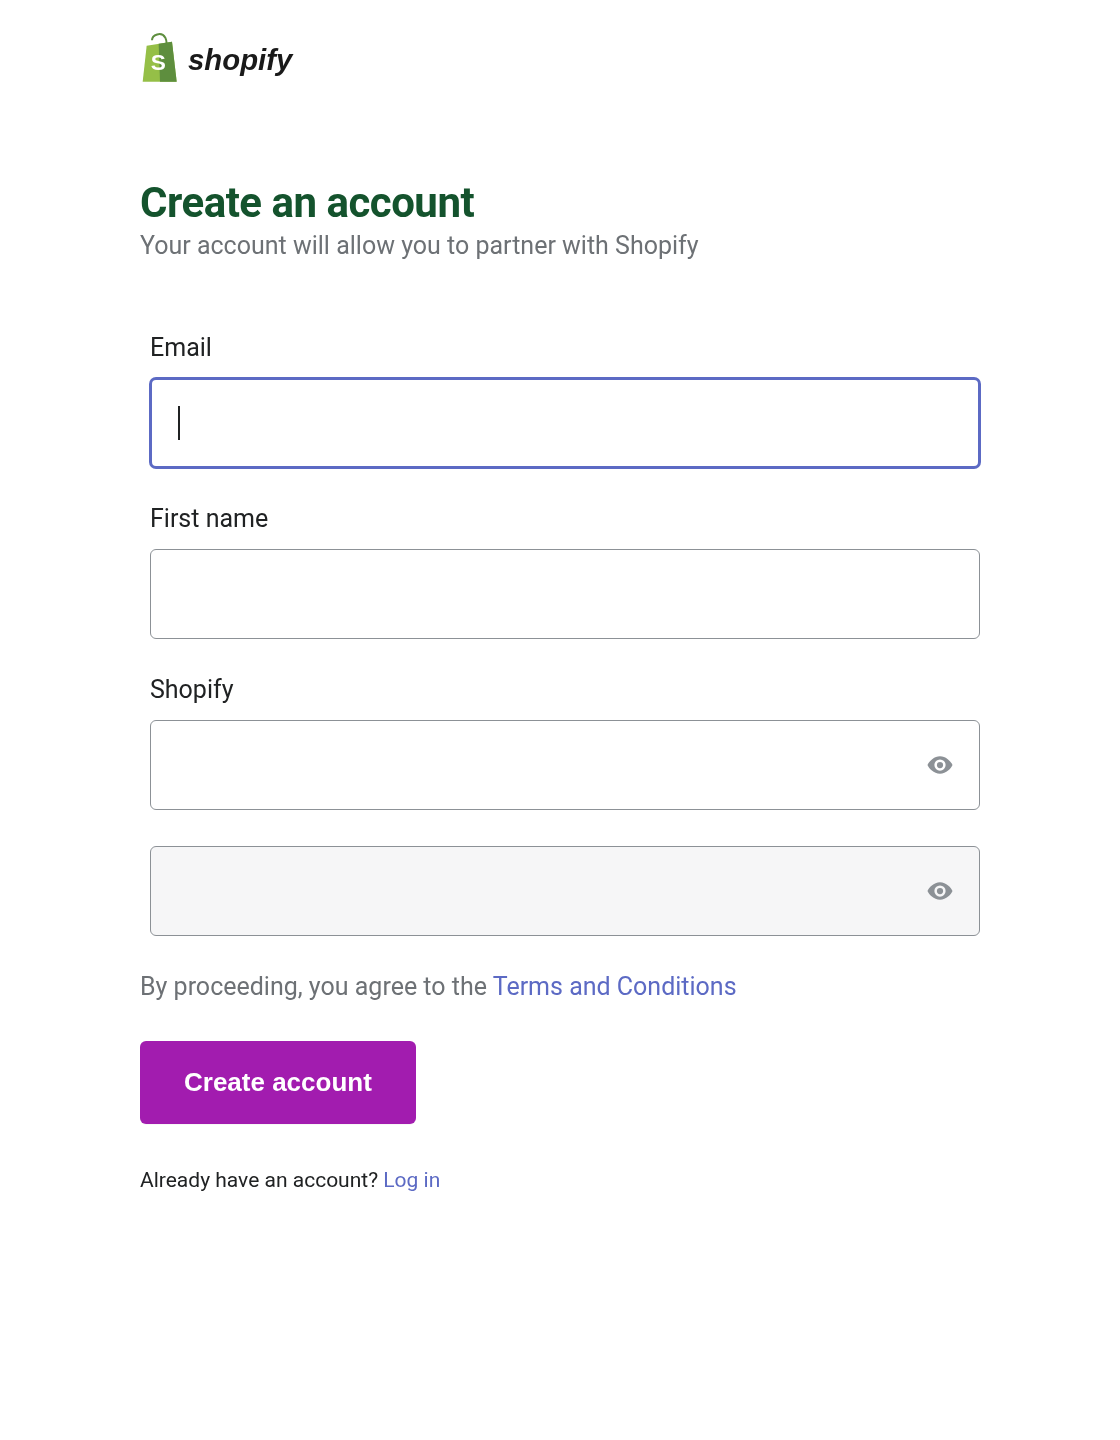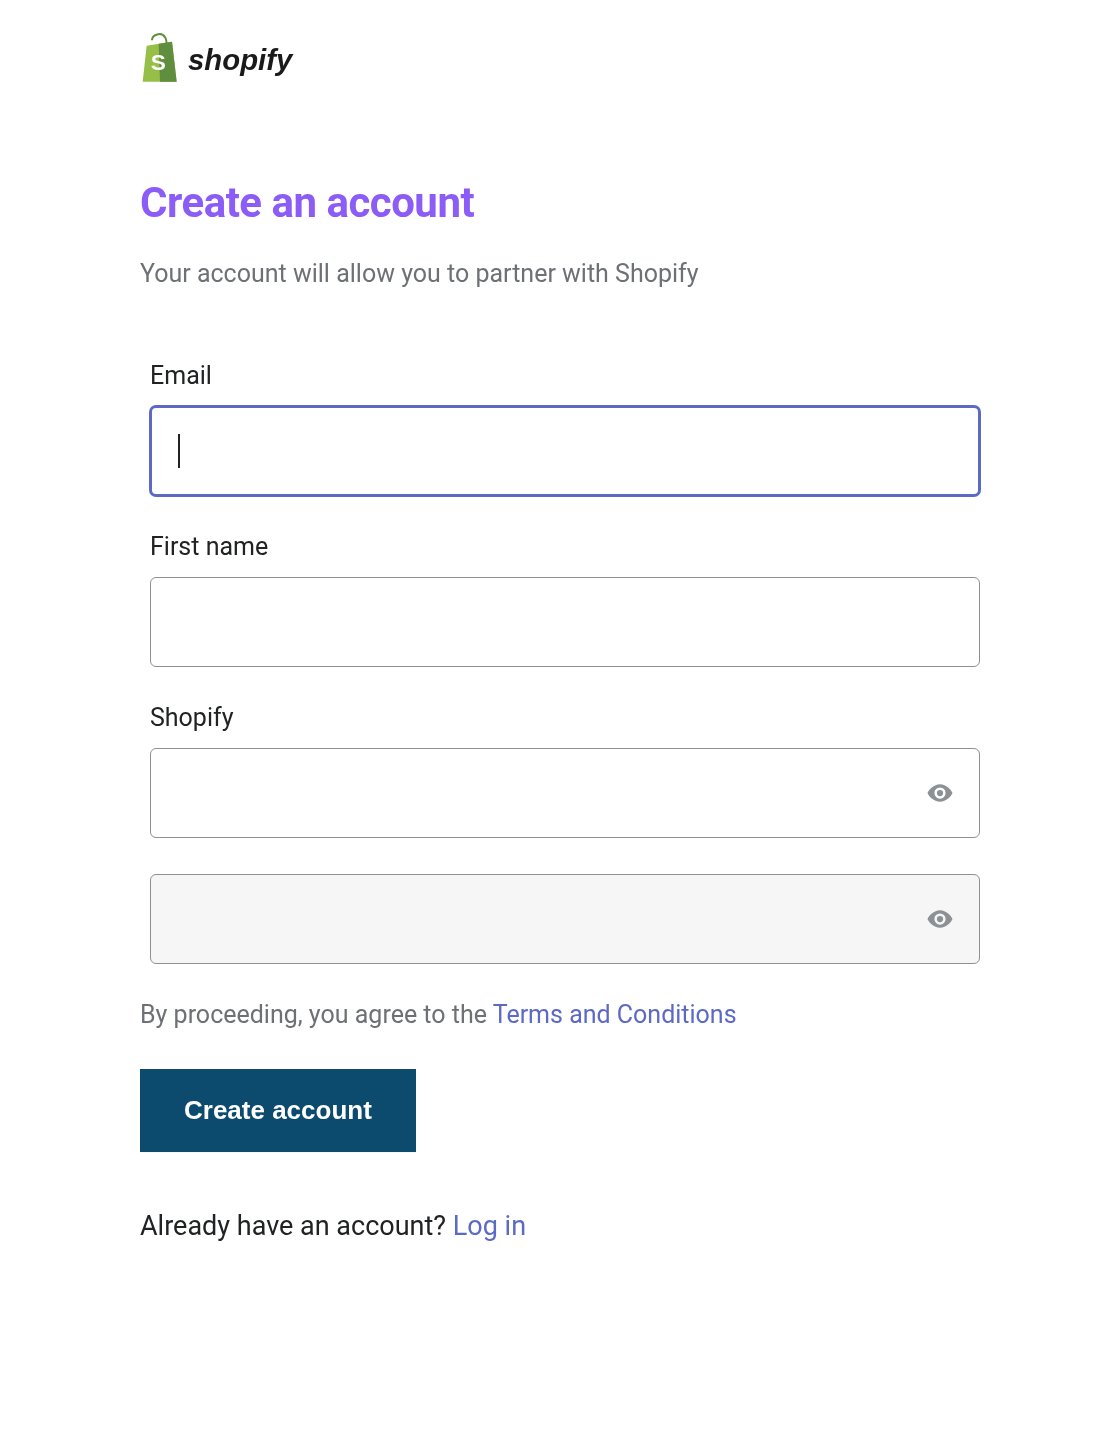--- a/index.html
+++ b/index.html
@@ -9,23 +9,23 @@
       color: #202223;
       width: 1120px;
       padding: 30px 140px 40px 140px;
     }
     .logo-row { display: flex; align-items: center; gap: 10px; margin-bottom: 90px; }
     .logo-svg { width: 200px; height: 58px; }
 
     h1.title {
       font-size: 42px;
       font-weight: 700;
-      color: #8b5cf6;
+      color: #14532d;
       letter-spacing: -0.5px;
-      margin-bottom: 32px;
+      margin-bottom: 4px;
     }
     .subtitle {
       font-size: 25px;
       color: #6d7175;
       margin-bottom: 73px;
       font-weight: 400;
     }
     .field-group { margin-bottom: 36px; padding-left: 10px; }
     .field-label {
       display: block;
@@ -71,34 +71,34 @@
     .agree-line {
       font-size: 25px;
       color: #6d7175;
       margin-top: 6px;
       margin-bottom: 40px;
     }
     .agree-line a { color: #5c6ac4; text-decoration: none; }
 
     .primary-btn {
       display: inline-block;
-      background: #0c4a6e;
+      background: #a21caf;
       color: #ffffff;
       font-size: 26px;
       font-weight: 600;
       border: none;
-      border-radius: 0;
+      border-radius: 6px;
       padding: 26px 44px;
       cursor: pointer;
       box-shadow: 0 1px 0 rgba(0,0,0,0.03);
     }
 
     .login-line {
-      margin-top: 58px;
-      font-size: 27px;
+      margin-top: 44px;
+      font-size: 21px;
       color: #202223;
     }
     .login-line a { color: #5c6ac4; text-decoration: none; }
     .cursor-caret {
       display: inline-block;
       width: 2px; height: 34px;
       background: #202223;
       vertical-align: middle;
       position: absolute;
       left: 28px; top: 50%; transform: translateY(-50%);

